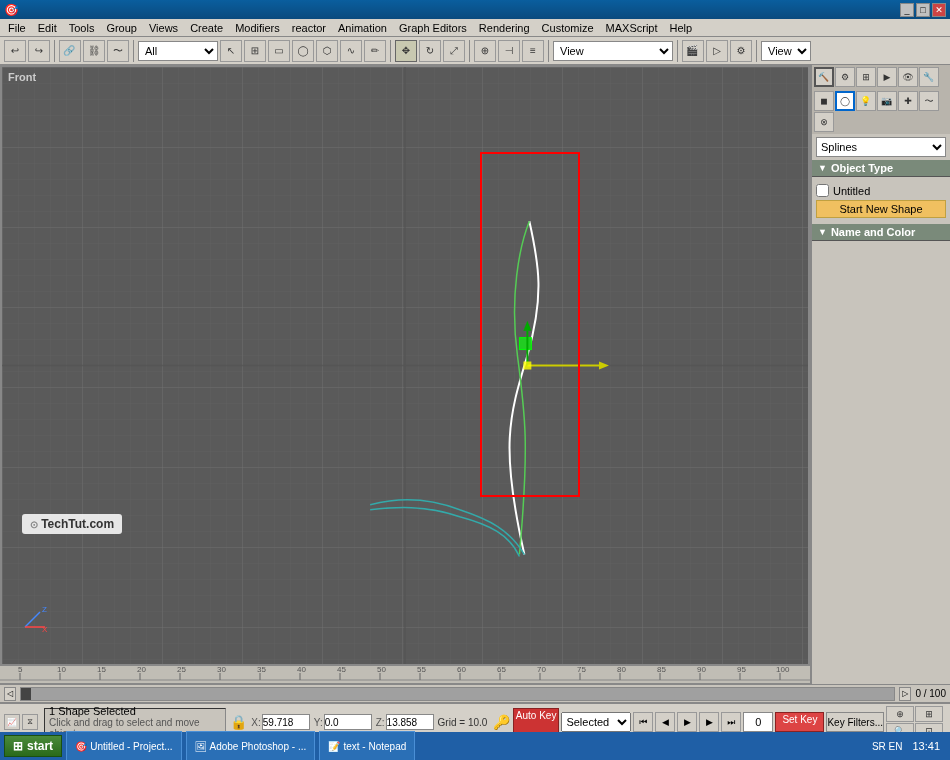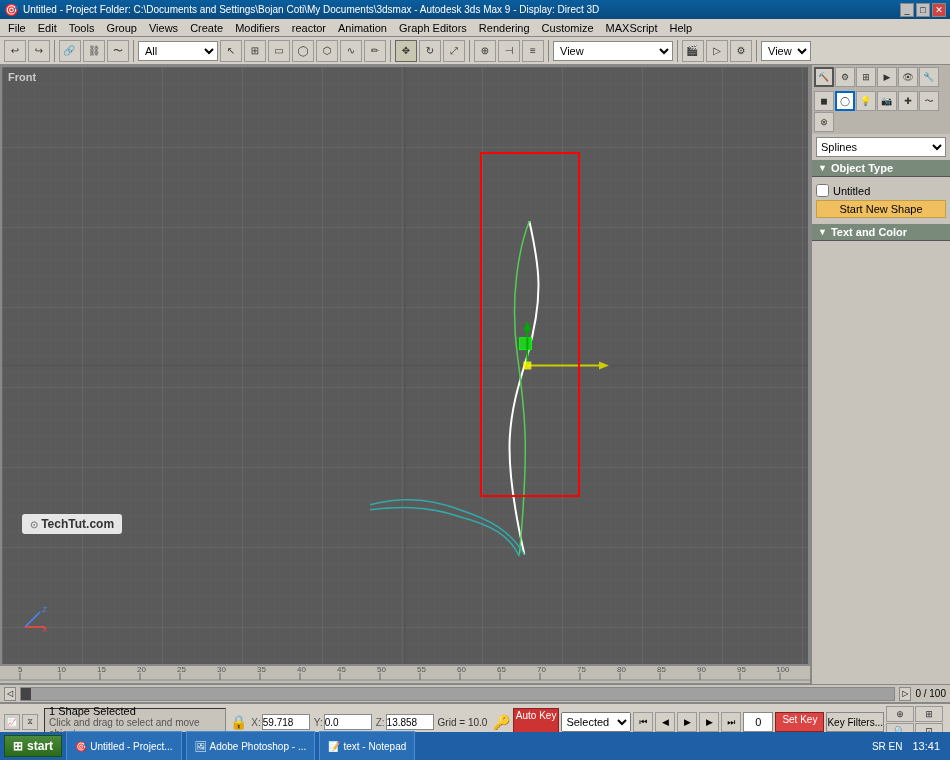--- a/index.html
+++ b/index.html
@@ -368,21 +368,20 @@
       width: 100%; height: 100%;
       z-index: 4;
     }
   </style>
 </head>
 <body>
 
 <div id="titlebar">
   <div id="titlebar-left">
     <span style="font-size:12px;">🎯</span>
-    <span style="font-size:10px; white-space:nowrap; overflow:hidden; max-width:700px;">Untitled - Project Folder: C:\Documents and Settings\Bojan Coti\My Documents\3dsmax - Autodesk 3ds Max 9 - Display: Direct 3D</span>
   </div>
   <div id="titlebar-controls">
     <div class="title-btn">_</div>
     <div class="title-btn">□</div>
     <div class="title-btn" style="background:#cc4444;color:white;">✕</div>
   </div>
 </div>
 
 <div id="menubar">
   <div class="menu-item">File</div>
@@ -601,21 +600,21 @@
       </div>
 
       <div class="start-new-shape-btn">
         <span>Start New Shape</span>
       </div>
 
     </div>
 
     <div class="rollout-header">
       <span class="toggle">▼</span>
-      <span>Text and Color</span>
+      <span>Name and Color</span>
     </div>
   </div>
 
 </div>
 
 <div id="timeline-area" style="height:18px; background:#c8c4bc; border-top:1px solid #888; display:flex; align-items:center; padding:0 4px; gap:4px;">
   <div style="width:12px; height:14px; background:#d4d0c8; border:1px solid #888; display:flex; align-items:center; justify-content:center; font-size:8px; cursor:pointer;">◁</div>
   <div style="flex:1; height:14px; background:#a0a0a0; border:1px solid #888; position:relative; cursor:pointer;">
     <div style="width:10px; height:100%; background:#444; position:absolute; left:0;"></div>
   </div>

